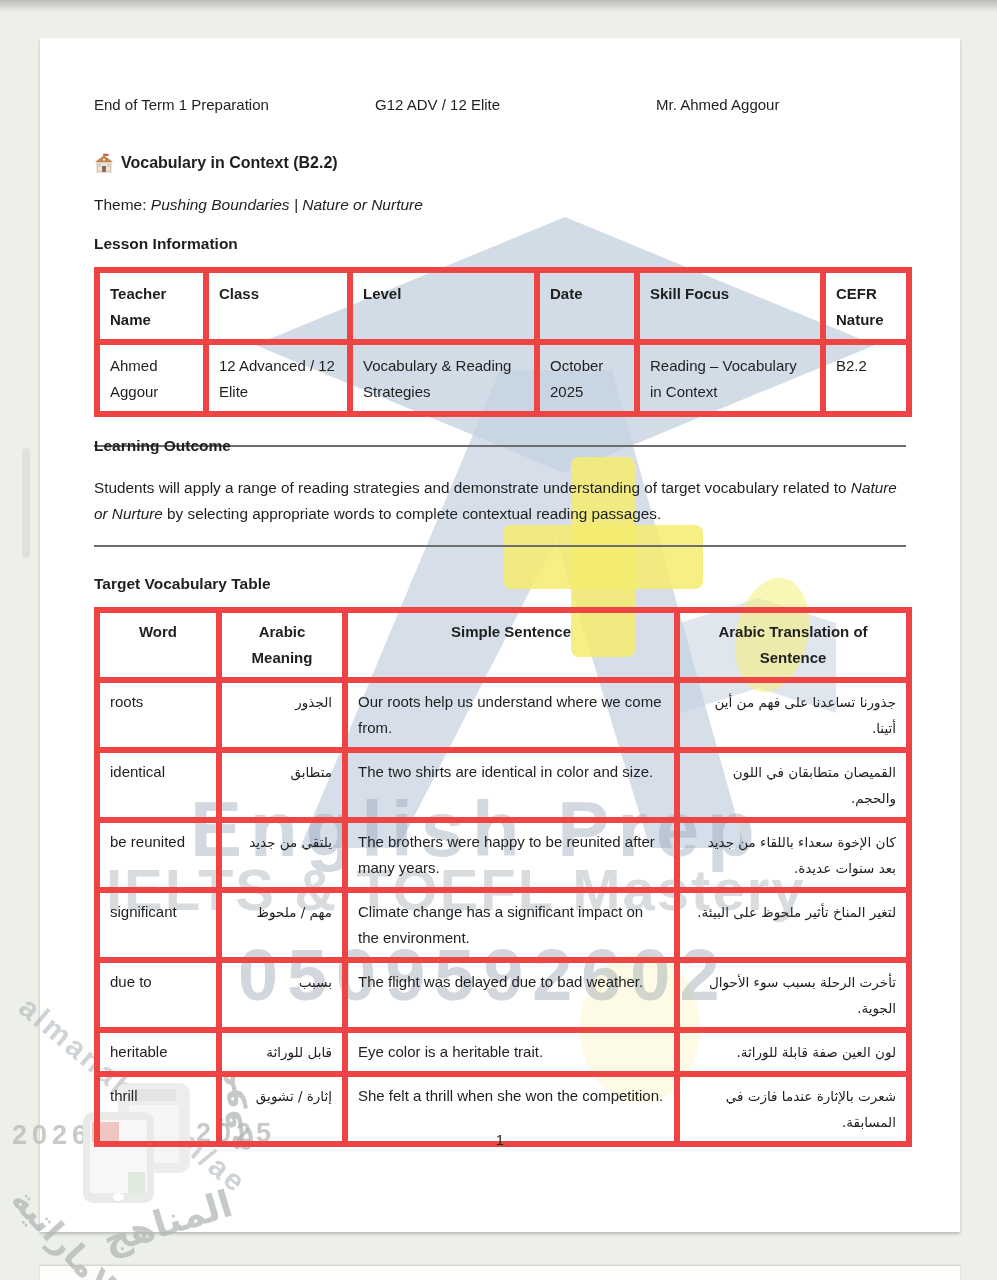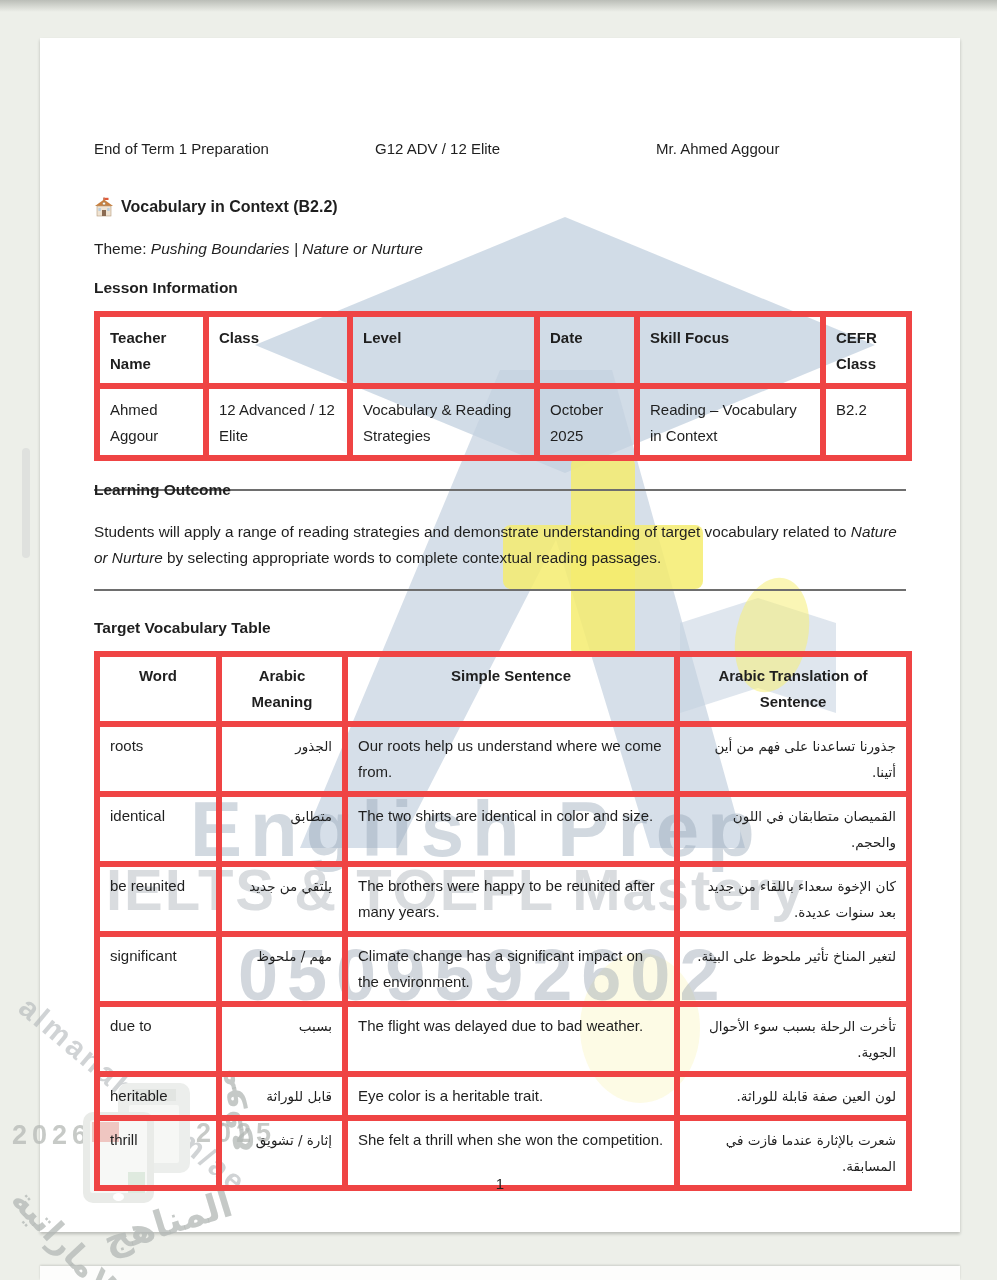--- a/index.html
+++ b/index.html
@@ -39,21 +39,21 @@
   .dev-phone{left:43px;top:1074px;width:71px;height:91px;background:#e9ebe8;}
   .dev-phone .scr{position:absolute;left:7px;top:8px;right:7px;bottom:10px;background:#f7f8f6;border-radius:3px;}
   .dev-phone .red{position:absolute;left:9px;top:10px;width:27px;height:20px;background:#efc6c1;}
   .dev-phone .green{position:absolute;left:45px;top:60px;width:17px;height:21px;background:#dfeadf;}
   .dev-phone .home{position:absolute;left:30px;top:81px;width:11px;height:8px;background:#ffffff;border-radius:50%;}
   .dev-tablet{left:78px;top:1045px;width:72px;height:90px;background:#eceeec;}
   .dev-tablet .bar{position:absolute;left:14px;top:6px;right:14px;height:12px;background:#e2e5e2;}
   .dev-tablet .scr{position:absolute;left:11px;top:22px;right:11px;bottom:10px;background:#f6f7f5;border-radius:2px;}
   
   .content{position:absolute;inset:0;font-size:15px;}
-  .abs{position:absolute;left:54px;width:812px;margin-top:44px;}
+  .abs{position:absolute;left:54px;width:812px;}
   .hdr-row{top:58px;display:flex;}
   .hdr-row .h-left{width:281px;}
   .hdr-row .h-mid{width:281px;}
   .title-row{top:115px;display:flex;align-items:center;gap:7px;font-weight:bold;font-size:16px;}
   .theme-row{top:158px;font-weight:normal;font-size:15.5px;}
   .theme-row i{font-style:italic;}
   .sec-h{font-weight:bold;font-size:15.5px;}
   .lesson-h{top:197px;}
   .lo-h{top:399px;}
   .tv-h{top:537px;}
@@ -162,21 +162,21 @@
           <col style="width:186px">
           <col style="width:86px">
         </colgroup>
       <tbody>
           <tr class="hr">
         <th>Teacher Name</th>
         <th>Class</th>
         <th>Level</th>
         <th>Date</th>
         <th>Skill Focus</th>
-        <th>CEFR Class</th>
+        <th>CEFR Nature</th>
       </tr>
       <tr class="dr">
         <td>Ahmed Aggour</td>
         <td>12 Advanced / 12 Elite</td>
         <td>Vocabulary &amp; Reading Strategies</td>
         <td>October 2025</td>
         <td>Reading – Vocabulary in Context</td>
         <td>B2.2</td>
       </tr>
     </tbody>

